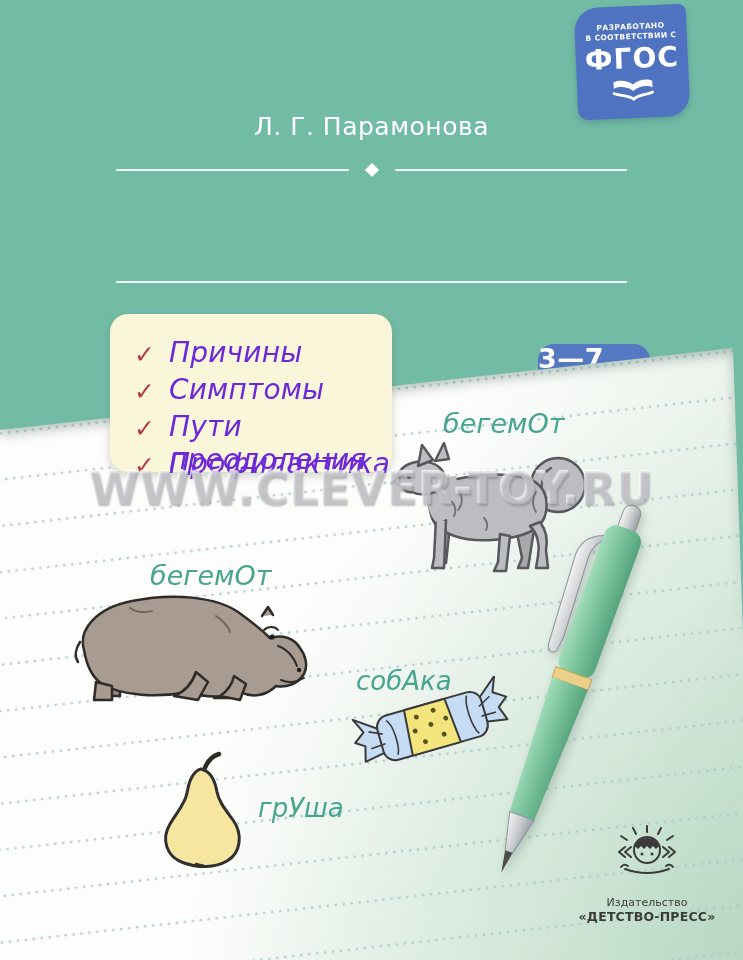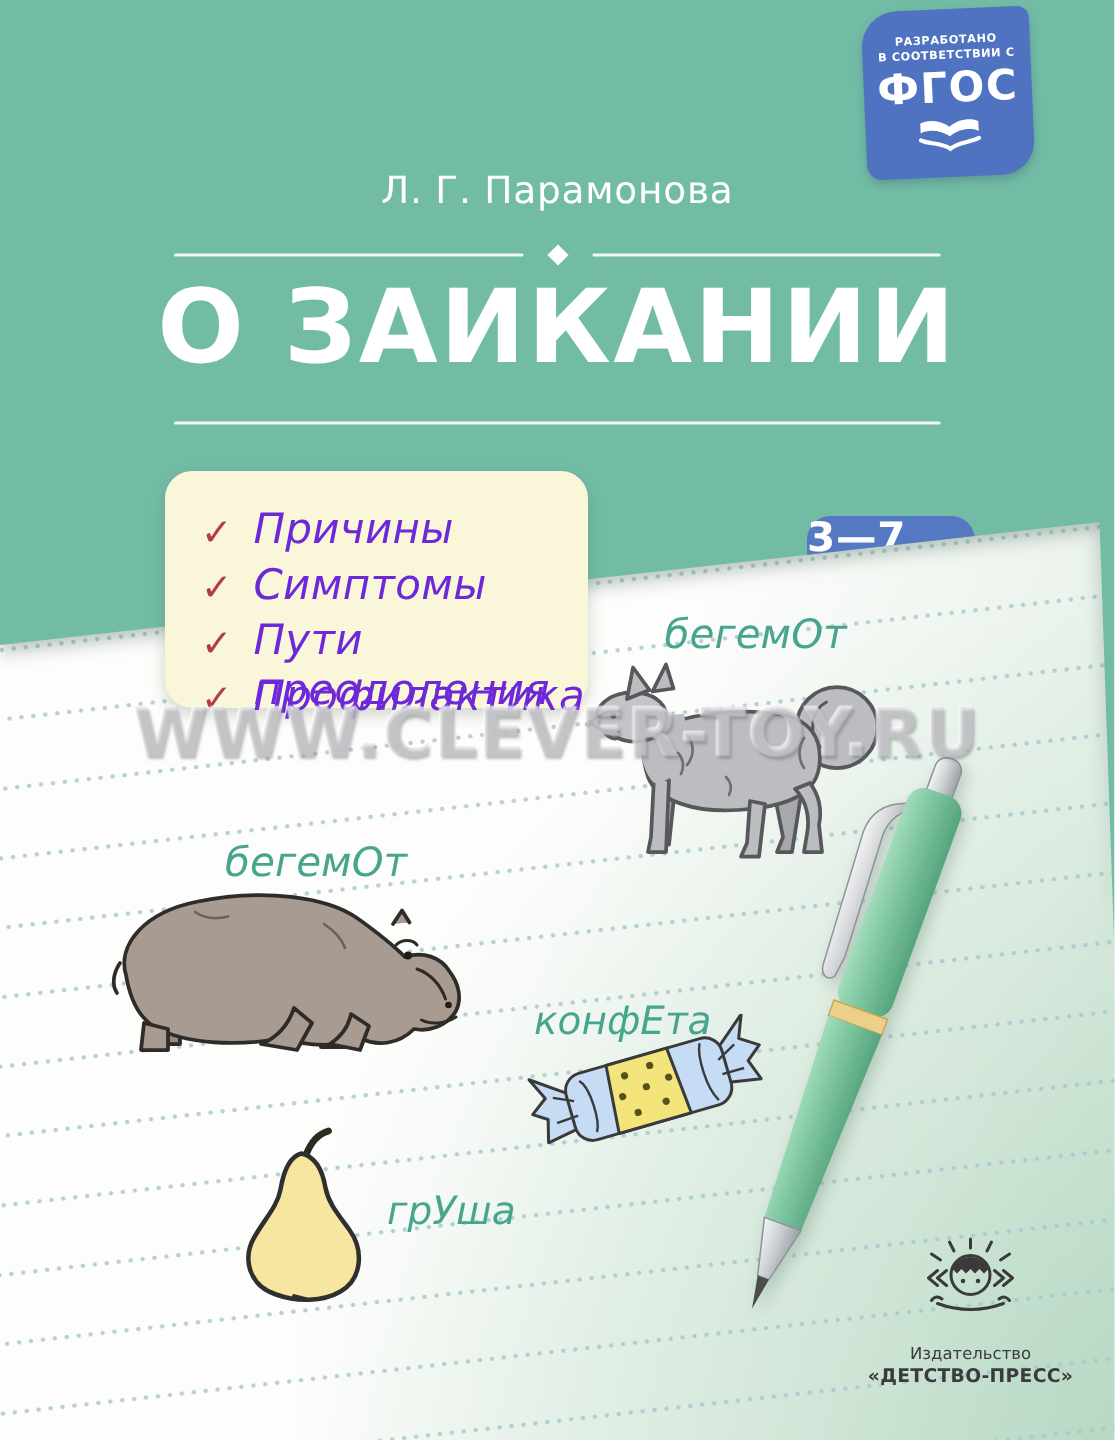--- a/index.html
+++ b/index.html
@@ -108,21 +108,20 @@
       </div>
 
       <div class="author">Л. Г. Парамонова</div>
 
       <div class="div1">
         <span class="line"></span>
         <span class="diamond"></span>
         <span class="line"></span>
       </div>
 
-      <h1 class="title">О ЗАИКАНИИ</h1>
 
       <div class="div2"></div>
 
       <div class="age-badge">3—7 лет</div>
     </div>
   </div>
 
   <div class="panel">
     <div class="topic">
       <span class="check">✓</span>
@@ -137,21 +136,21 @@
       <span class="topic-label">Пути преодоления</span>
     </div>
     <div class="topic">
       <span class="check">✓</span>
       <span class="topic-label">Профилактика</span>
     </div>
   </div>
 
   <div class="hand hand-dog">бегемОт</div>
   <div class="hand hand-hippo">бегемОт</div>
-  <div class="hand hand-candy">конфЕта</div>
+  <div class="hand hand-candy">собАка</div>
   <div class="hand hand-pear">грУша</div>
 
   <svg class="ill ill-dog" width="230" height="145" viewBox="0 0 230 145">
     <g stroke="#57585c" stroke-width="2.5" stroke-linejoin="round" stroke-linecap="round">
       <path d="M62,95 L58,133 L48,133 L54,93 Z" fill="#a7a8ab"></path>
       <path d="M128,98 L134,128 L130,138 L140,138 L146,100 Z" fill="#a7a8ab"></path>
       <circle cx="170" cy="55" r="27" fill="#bcbdc1"></circle>
       <path d="M159,68 C151,60 152,44 163,38" fill="none" stroke-width="2"></path>
       <path d="M42,62 C60,46 100,42 130,46 C152,49 161,62 158,82 C155,100 136,108 104,110 C76,112 50,104 44,88 C41,79 40,70 42,62 Z" fill="#bcbdc1"></path>
       <path d="M48,88 L46,128 L44,138 L56,138 L58,90 Z" fill="#bcbdc1"></path>

